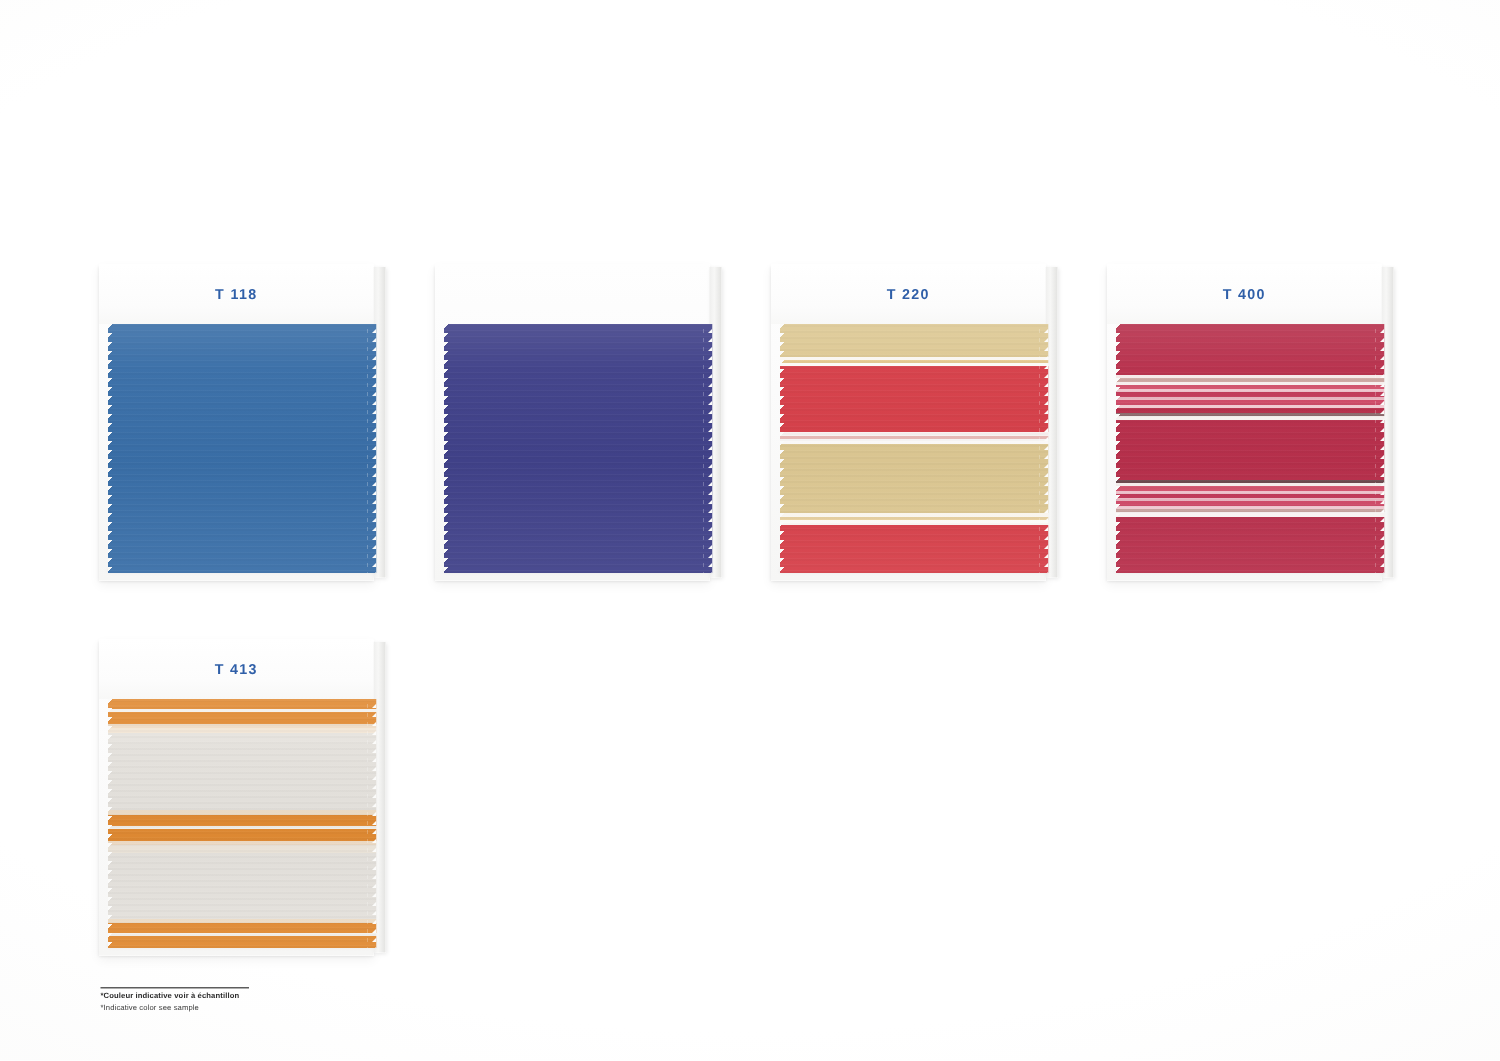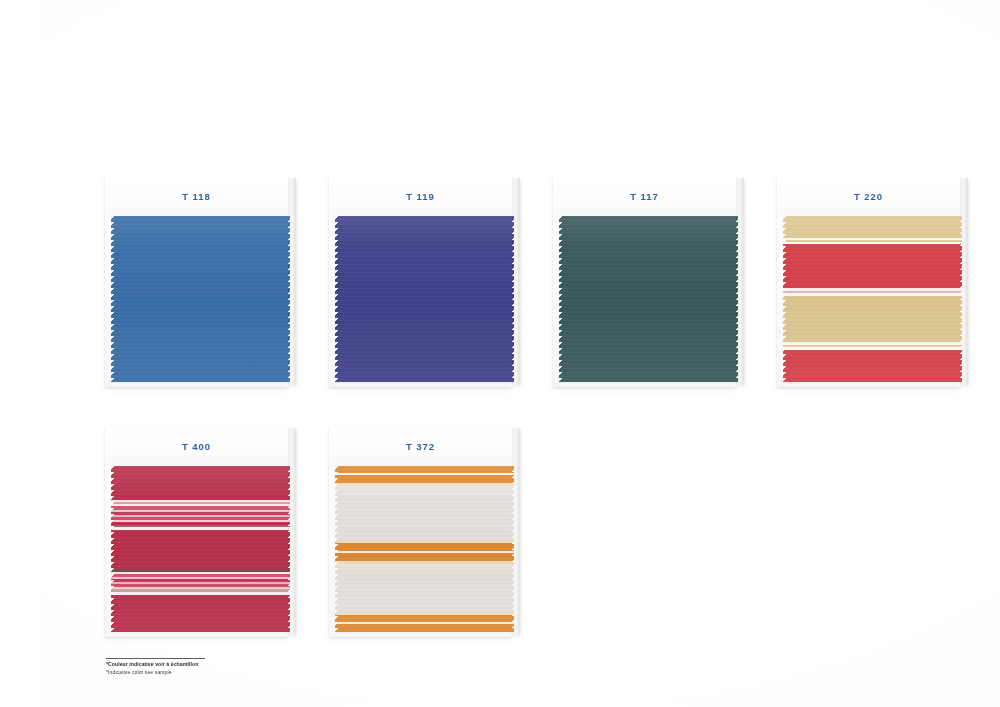--- a/index.html
+++ b/index.html
@@ -14,21 +14,20 @@
     position: relative;
     font-family: "Liberation Sans", sans-serif;
     overflow: hidden;
   }
 
   
   #sheet {
     position: absolute;
     inset: 0;
     background: #fdfdfd;
-    margin-left: 39px;
   }
 
   
   #sheet::before {
     content: "";
     position: absolute;
     inset: 0;
     background:
       radial-gradient(ellipse 120% 95% at 50% 45%, #ffffff 55%, #f7f7f6 100%);
     pointer-events: none;
@@ -229,47 +228,31 @@
         <div class="fabric-bottom-shadow"></div>
         <div class="fabric-wrap">
           <div class="fabric" style="background: rgb(58, 111, 168);"></div>
           <div class="pink-teeth left"></div>
           <div class="pink-teeth right"></div>
         </div>
       </div>
       <div class="swatch-card">
         <div class="card-stock"></div>
         <div class="card-edge"></div>
-        <div class="card-header">
-          <span class="card-label">T 119</span>
-        </div>
         <div class="fabric-bottom-shadow"></div>
         <div class="fabric-wrap">
           <div class="fabric" style="background: rgb(65, 66, 138);"></div>
           <div class="pink-teeth left"></div>
           <div class="pink-teeth right"></div>
         </div>
       </div>
       <div class="swatch-card">
         <div class="card-stock"></div>
         <div class="card-edge"></div>
         <div class="card-header">
-          <span class="card-label">T 117</span>
-        </div>
-        <div class="fabric-bottom-shadow"></div>
-        <div class="fabric-wrap">
-          <div class="fabric" style="background: rgb(58, 90, 93);"></div>
-          <div class="pink-teeth left"></div>
-          <div class="pink-teeth right"></div>
-        </div>
-      </div>
-      <div class="swatch-card">
-        <div class="card-stock"></div>
-        <div class="card-edge"></div>
-        <div class="card-header">
           <span class="card-label">T 220</span>
         </div>
         <div class="fabric-bottom-shadow"></div>
         <div class="fabric-wrap">
           <div class="fabric" style="background: linear-gradient(rgb(221, 200, 147) 0px, rgb(221, 200, 147) 22px, rgb(250, 247, 241) 22px, rgb(250, 247, 241) 24px, rgb(230, 201, 143) 24px, rgb(230, 201, 143) 26px, rgb(251, 250, 246) 26px, rgb(251, 250, 246) 28px, rgb(214, 64, 74) 28px, rgb(214, 64, 74) 72px, rgb(251, 243, 242) 72px, rgb(251, 243, 242) 75px, rgb(231, 185, 182) 75px, rgb(231, 185, 182) 77px, rgb(253, 251, 250) 77px, rgb(253, 251, 250) 80px, rgb(221, 200, 147) 80px, rgb(221, 200, 147) 126px, rgb(251, 247, 239) 126px, rgb(251, 247, 239) 129px, rgb(233, 210, 162) 129px, rgb(233, 210, 162) 131px, rgb(253, 252, 248) 131px, rgb(253, 252, 248) 134px, rgb(214, 64, 74) 134px, rgb(214, 64, 74) 166px);"></div>
           <div class="pink-teeth left"></div>
           <div class="pink-teeth right"></div>
         </div>
       </div>
       <div class="swatch-card">
@@ -282,21 +265,21 @@
         <div class="fabric-wrap">
           <div class="fabric" style="background: linear-gradient(rgb(184, 48, 76) 0px, rgb(184, 48, 76) 34.24px, rgb(246, 234, 233) 34.24px, rgb(246, 234, 233) 36.31px, rgb(207, 169, 164) 36.31px, rgb(207, 169, 164) 38.39px, rgb(247, 239, 238) 38.39px, rgb(247, 239, 238) 40.46px, rgb(212, 85, 111) 40.46px, rgb(212, 85, 111) 43.58px, rgb(240, 195, 204) 43.58px, rgb(240, 195, 204) 45.65px, rgb(194, 58, 89) 45.65px, rgb(194, 58, 89) 48.76px, rgb(236, 183, 194) 48.76px, rgb(236, 183, 194) 50.84px, rgb(207, 74, 104) 50.84px, rgb(207, 74, 104) 53.95px, rgb(242, 204, 212) 53.95px, rgb(242, 204, 212) 56.03px, rgb(184, 48, 76) 56.03px, rgb(184, 48, 76) 59.14px, rgb(141, 106, 109) 59.14px, rgb(141, 106, 109) 61.21px, rgb(248, 242, 241) 61.21px, rgb(248, 242, 241) 64.33px, rgb(184, 48, 76) 64.33px, rgb(184, 48, 76) 103.75px, rgb(109, 75, 80) 103.75px, rgb(109, 75, 80) 105.83px, rgb(247, 239, 238) 105.83px, rgb(247, 239, 238) 107.9px, rgb(212, 85, 111) 107.9px, rgb(212, 85, 111) 111.01px, rgb(240, 195, 204) 111.01px, rgb(240, 195, 204) 113.09px, rgb(194, 58, 89) 113.09px, rgb(194, 58, 89) 116.2px, rgb(236, 183, 194) 116.2px, rgb(236, 183, 194) 118.28px, rgb(207, 74, 104) 118.28px, rgb(207, 74, 104) 121.39px, rgb(242, 204, 212) 121.39px, rgb(242, 204, 212) 123.46px, rgb(199, 163, 159) 123.46px, rgb(199, 163, 159) 125.54px, rgb(250, 245, 244) 125.54px, rgb(250, 245, 244) 128.65px, rgb(184, 48, 76) 128.65px, rgb(184, 48, 76) 166px);"></div>
           <div class="pink-teeth left"></div>
           <div class="pink-teeth right"></div>
         </div>
       </div>
       <div class="swatch-card">
         <div class="card-stock"></div>
         <div class="card-edge"></div>
         <div class="card-header">
-          <span class="card-label">T 372</span>
+          <span class="card-label">T 413</span>
         </div>
         <div class="fabric-bottom-shadow"></div>
         <div class="fabric-wrap">
           <div class="fabric" style="background: linear-gradient(rgb(224, 138, 51) 0px, rgb(224, 138, 51) 6.84px, rgb(244, 241, 236) 6.84px, rgb(244, 241, 236) 8.79px, rgb(224, 138, 51) 8.79px, rgb(224, 138, 51) 16.6px, rgb(238, 220, 198) 16.6px, rgb(238, 220, 198) 19.53px, rgb(242, 230, 214) 19.53px, rgb(242, 230, 214) 22.46px, rgb(230, 227, 222) 22.46px, rgb(230, 227, 222) 30.27px, rgb(228, 225, 220) 30.27px, rgb(228, 225, 220) 74.21px, rgb(236, 220, 198) 74.21px, rgb(236, 220, 198) 77.14px, rgb(224, 138, 51) 77.14px, rgb(224, 138, 51) 84.95px, rgb(244, 241, 236) 84.95px, rgb(244, 241, 236) 86.91px, rgb(224, 138, 51) 86.91px, rgb(224, 138, 51) 94.72px, rgb(238, 220, 198) 94.72px, rgb(238, 220, 198) 97.65px, rgb(236, 229, 218) 97.65px, rgb(236, 229, 218) 102.53px, rgb(228, 225, 220) 102.53px, rgb(228, 225, 220) 146.47px, rgb(236, 220, 198) 146.47px, rgb(236, 220, 198) 149.4px, rgb(224, 138, 51) 149.4px, rgb(224, 138, 51) 156.24px, rgb(244, 241, 236) 156.24px, rgb(244, 241, 236) 158.19px, rgb(224, 138, 51) 158.19px, rgb(224, 138, 51) 166px);"></div>
           <div class="pink-teeth left"></div>
           <div class="pink-teeth right"></div>
         </div>
       </div>
     </div>
 

